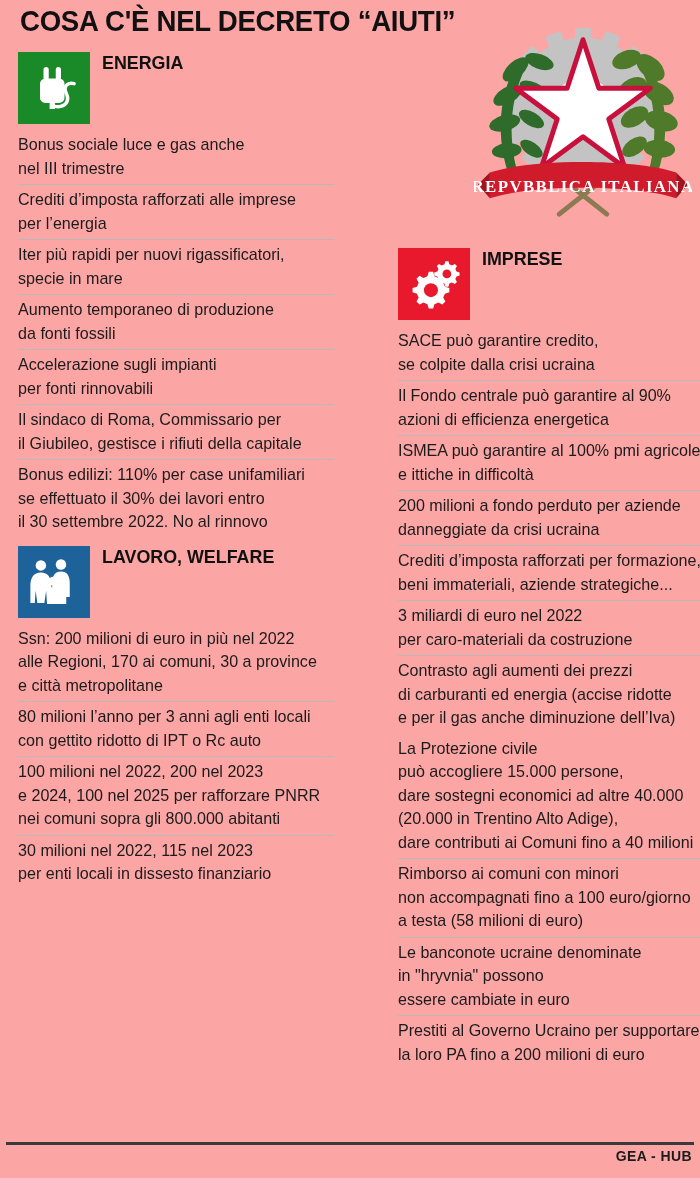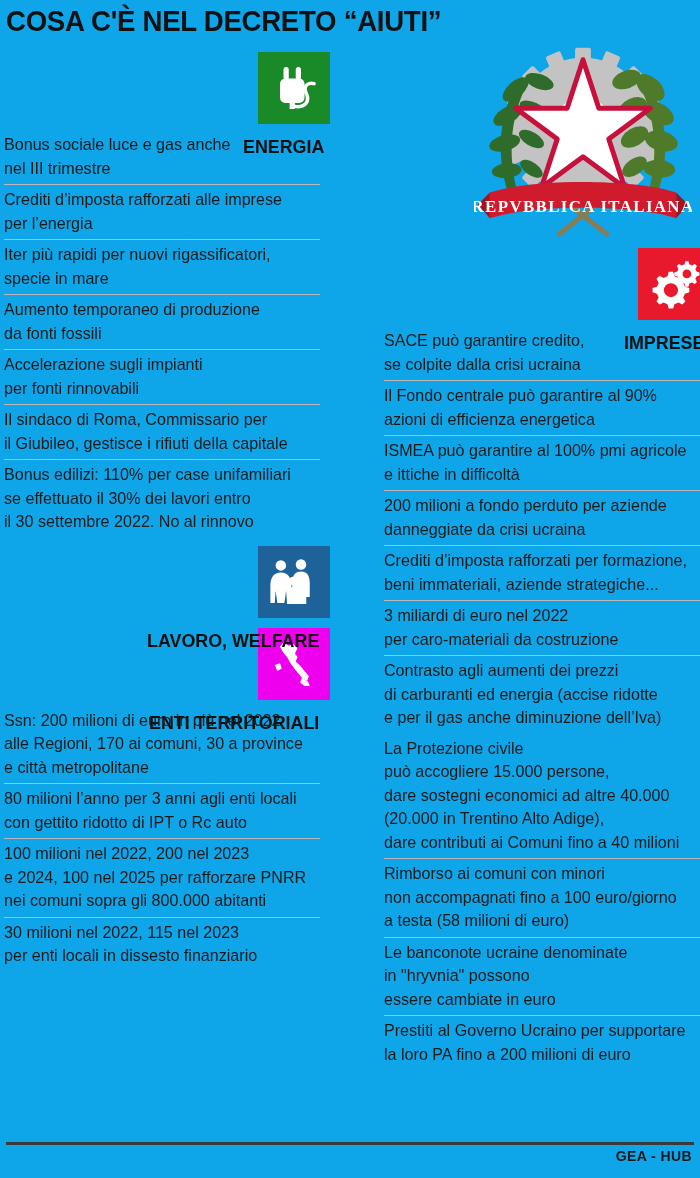--- a/index.html
+++ b/index.html
@@ -9,22 +9,22 @@
     height: 1178px;
     background: #ffffff;
     font-family: "Liberation Sans", sans-serif;
     overflow: hidden;
   }
 
   #page {
     position: relative;
     width: 700px;
     height: 1178px;
-    background: #0ea5e9;
-    padding: 0 4px;
+    background: #fca5a5;
+    padding: 0 18px;
   }
 
   
   .title-bar {
     padding: 6px 0 6px 2px;
   }
   .title {
     font-family: "Liberation Sans Narrow", "Liberation Sans", sans-serif;
     font-weight: bold;
     font-size: 30px;
@@ -32,44 +32,43 @@
     color: #111111;
     line-height: 1.0;
     transform: scaleX(0.92);
     transform-origin: left center;
     white-space: nowrap;
   }
 
   
   .emblem {
     position: absolute;
-    top: 30px;
+    top: 10px;
     right: 8px;
     width: 218px;
     height: 218px;
     text-decoration: underline;
   }
 
   
   .columns {
     display: flex;
     gap: 26px;
     padding-top: 2px;
   }
   .col { width: 326px; flex: 0 0 326px; }
   .col-right { padding-top: 196px; margin-left: 28px; }
 
   
   .sec-head {
     display: flex;
-    align-items: flex-end;
+    align-items: flex-start;
     gap: 12px;
     margin: 8px 0 4px 0;
     height: 74px;
-    flex-direction: column;
   }
   .sec-icon {
     width: 72px;
     height: 72px;
     flex: 0 0 72px;
     display: flex;
     align-items: center;
     justify-content: center;
   }
   .sec-icon svg { width: 56px; height: 56px; display: block; }
@@ -250,32 +249,20 @@
               <circle cx="40" cy="12" r="6"></circle>
               <path d="M40,20 C33,20 30,25 30,33 L30,49 L34,49 L34,57 L46,57 L46,49 L50,49 L50,33 C50,25 47,20 40,20 Z"></path>
               <circle cx="31" cy="31" r="5"></circle>
               <path d="M31,38 C26,38 24,41 24,46 L24,57 L28,57 L28,57 L34,57 L34,57 L38,57 L38,46 C38,41 36,38 31,38 Z"></path>
             </g>
           </svg>
         </div>
         <div class="sec-title">LAVORO, WELFARE</div>
       </div>
 
-      <div class="sec-head">
-        <div class="sec-icon" style="background:#ee00ee">
-          <svg viewBox="0 0 64 64" aria-hidden="true">
-            <g fill="#ffffff">
-              <path d="M20,7 L26,11 L31,9 L36,14 L33,20 L36,24 L34,29 L39,34 L45,41 L49,46 L47,51 L42,49 L38,44 L33,38 L28,31 L24,24 L19,18 L16,12 Z"></path>
-              <path d="M41,48 L48,52 L50,57 L44,57 L39,53 Z"></path>
-              <path d="M10,33 L16,31 L18,37 L13,40 Z"></path>
-            </g>
-          </svg>
-        </div>
-        <div class="sec-title">ENTI TERRITORIALI</div>
-      </div>
       <div class="items">
         <div class="item">Ssn: 200 milioni di euro in più nel 2022
 alle Regioni, 170 ai comuni, 30 a province
 e città metropolitane</div>
         <div class="item">80 milioni l’anno per 3 anni agli enti locali
 con gettito ridotto di IPT o Rc auto</div>
         <div class="item">100 milioni nel 2022, 200 nel 2023
 e 2024, 100 nel 2025 per rafforzare PNRR
 nei comuni sopra gli 800.000 abitanti</div>
         <div class="item">30 milioni nel 2022, 115 nel 2023

